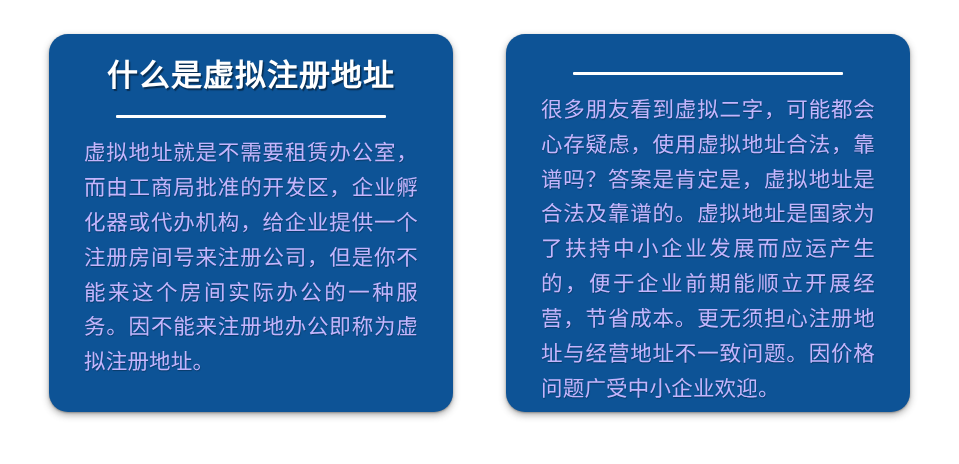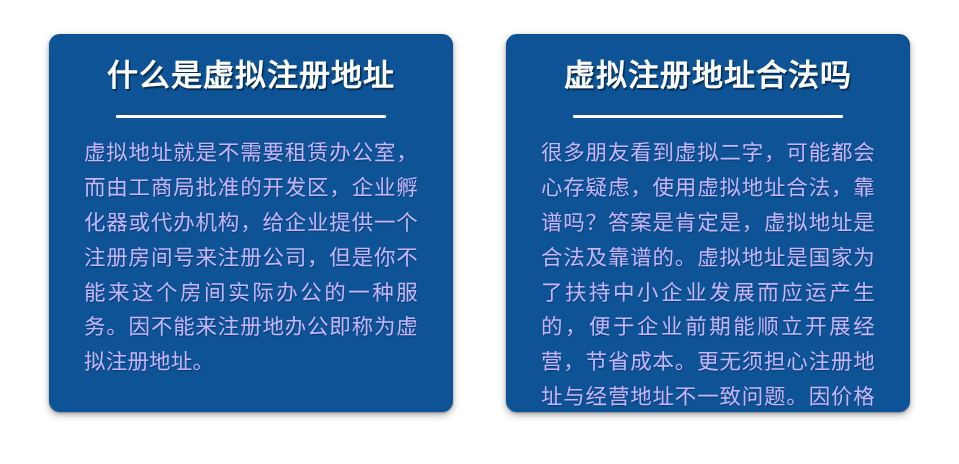--- a/index.html
+++ b/index.html
@@ -36,21 +36,21 @@
     padding: 34px 49px 52px 49px;
     box-sizing: border-box;
     gap: 53px;
   }
 
   .card {
     position: relative;
     width: 406px;
     height: 378px;
     background: #0d5396;
-    border-radius: 11px;
+    border-radius: 19px;
     box-shadow: 0 3px 7px rgba(60, 60, 60, 0.42),
                 0 1px 2px rgba(0, 0, 0, 0.30);
     box-sizing: border-box;
     padding: 17px 20px 10px 20px;
     display: flex;
     flex-direction: column;
     align-items: center;
     overflow: hidden;
   }
 
@@ -98,20 +98,19 @@
 
   <div class="cards-row">
 
     <div class="card">
       <h2 class="card-title">什么是虚拟注册地址</h2>
       <div class="card-divider"></div>
       <p class="card-body">虚拟地址就是不需要租赁办公室，而由工商局批准的开发区，企业孵化器或代办机构，给企业提供一个注册房间号来注册公司，但是你不能来这个房间实际办公的一种服务。因不能来注册地办公即称为虚拟注册地址。</p>
     </div>
 
     <div class="card">
-      <h2 class="card-title">虚拟注册地址合法吗</h2>
       <div class="card-divider"></div>
       <p class="card-body">很多朋友看到虚拟二字，可能都会心存疑虑，使用虚拟地址合法，靠谱吗？答案是肯定是，虚拟地址是合法及靠谱的。虚拟地址是国家为了扶持中小企业发展而应运产生的，便于企业前期能顺立开展经营，节省成本。更无须担心注册地址与经营地址不一致问题。因价格问题广受中小企业欢迎。</p>
     </div>
 
   </div>
 
 </div>
 
 </body></html>

